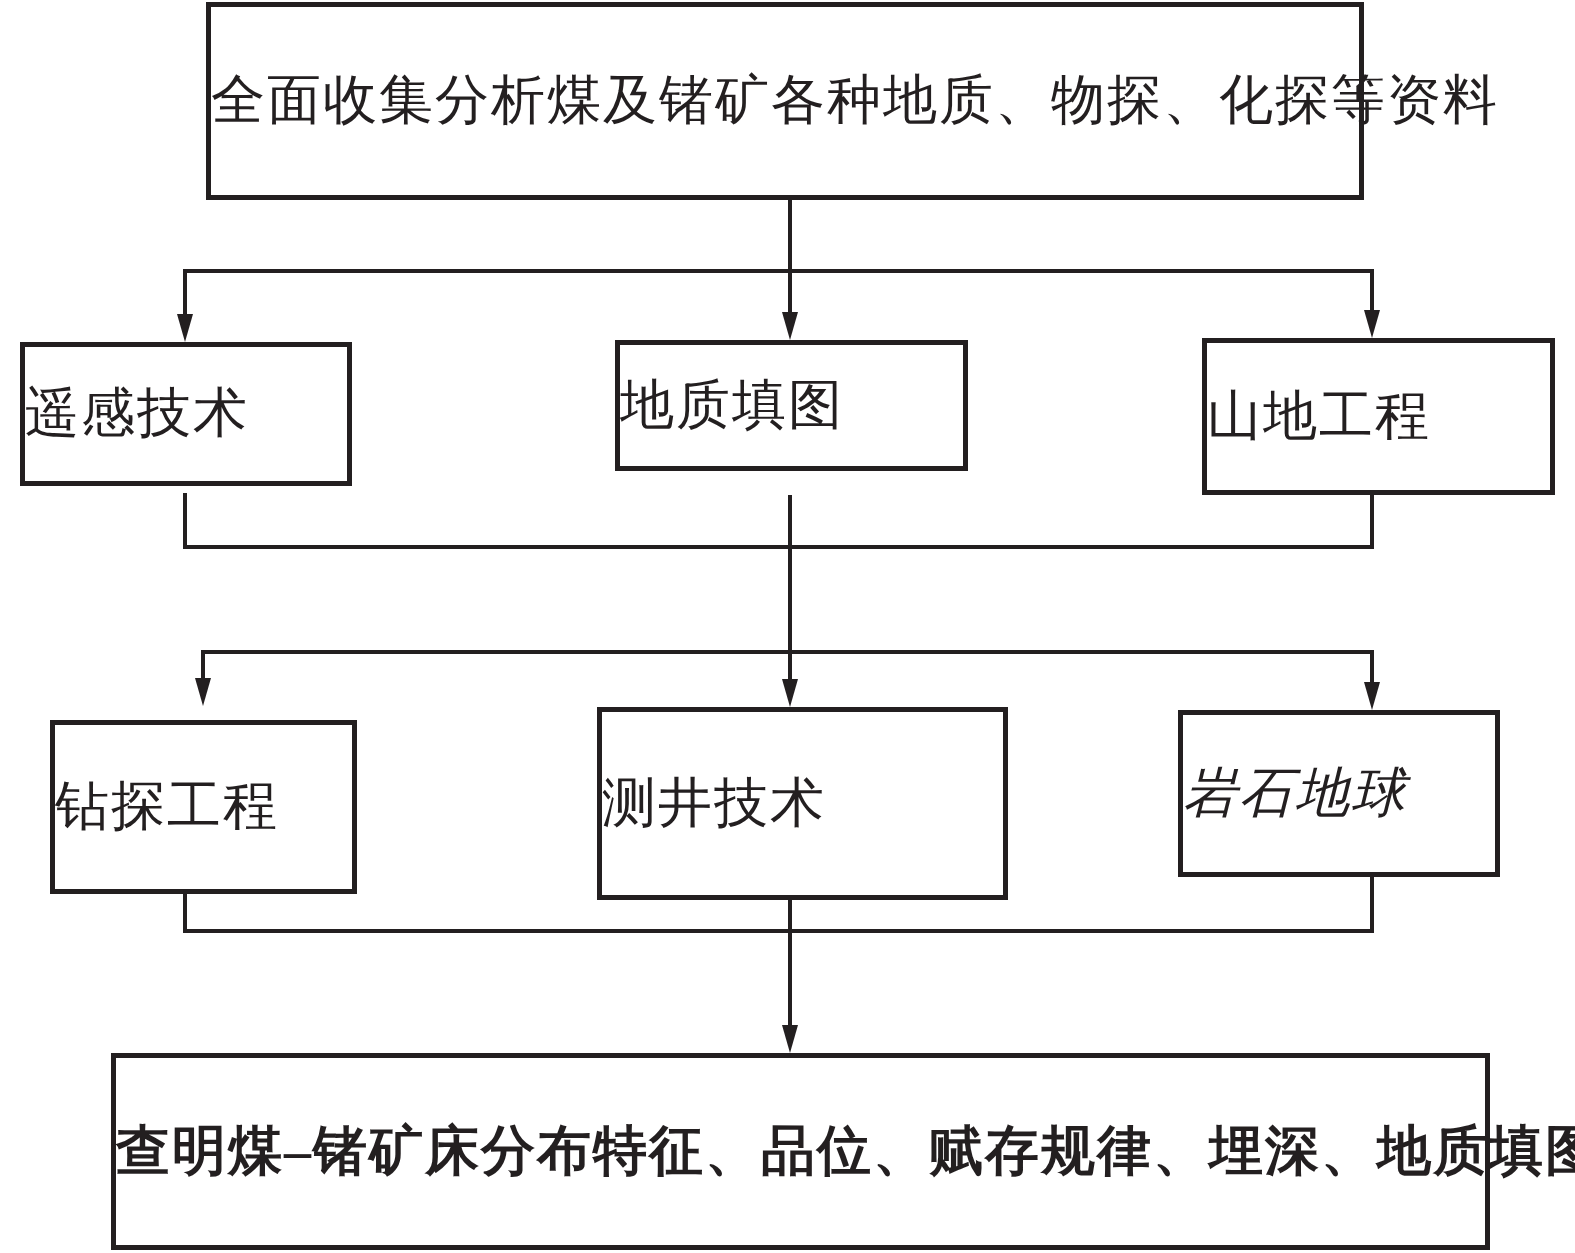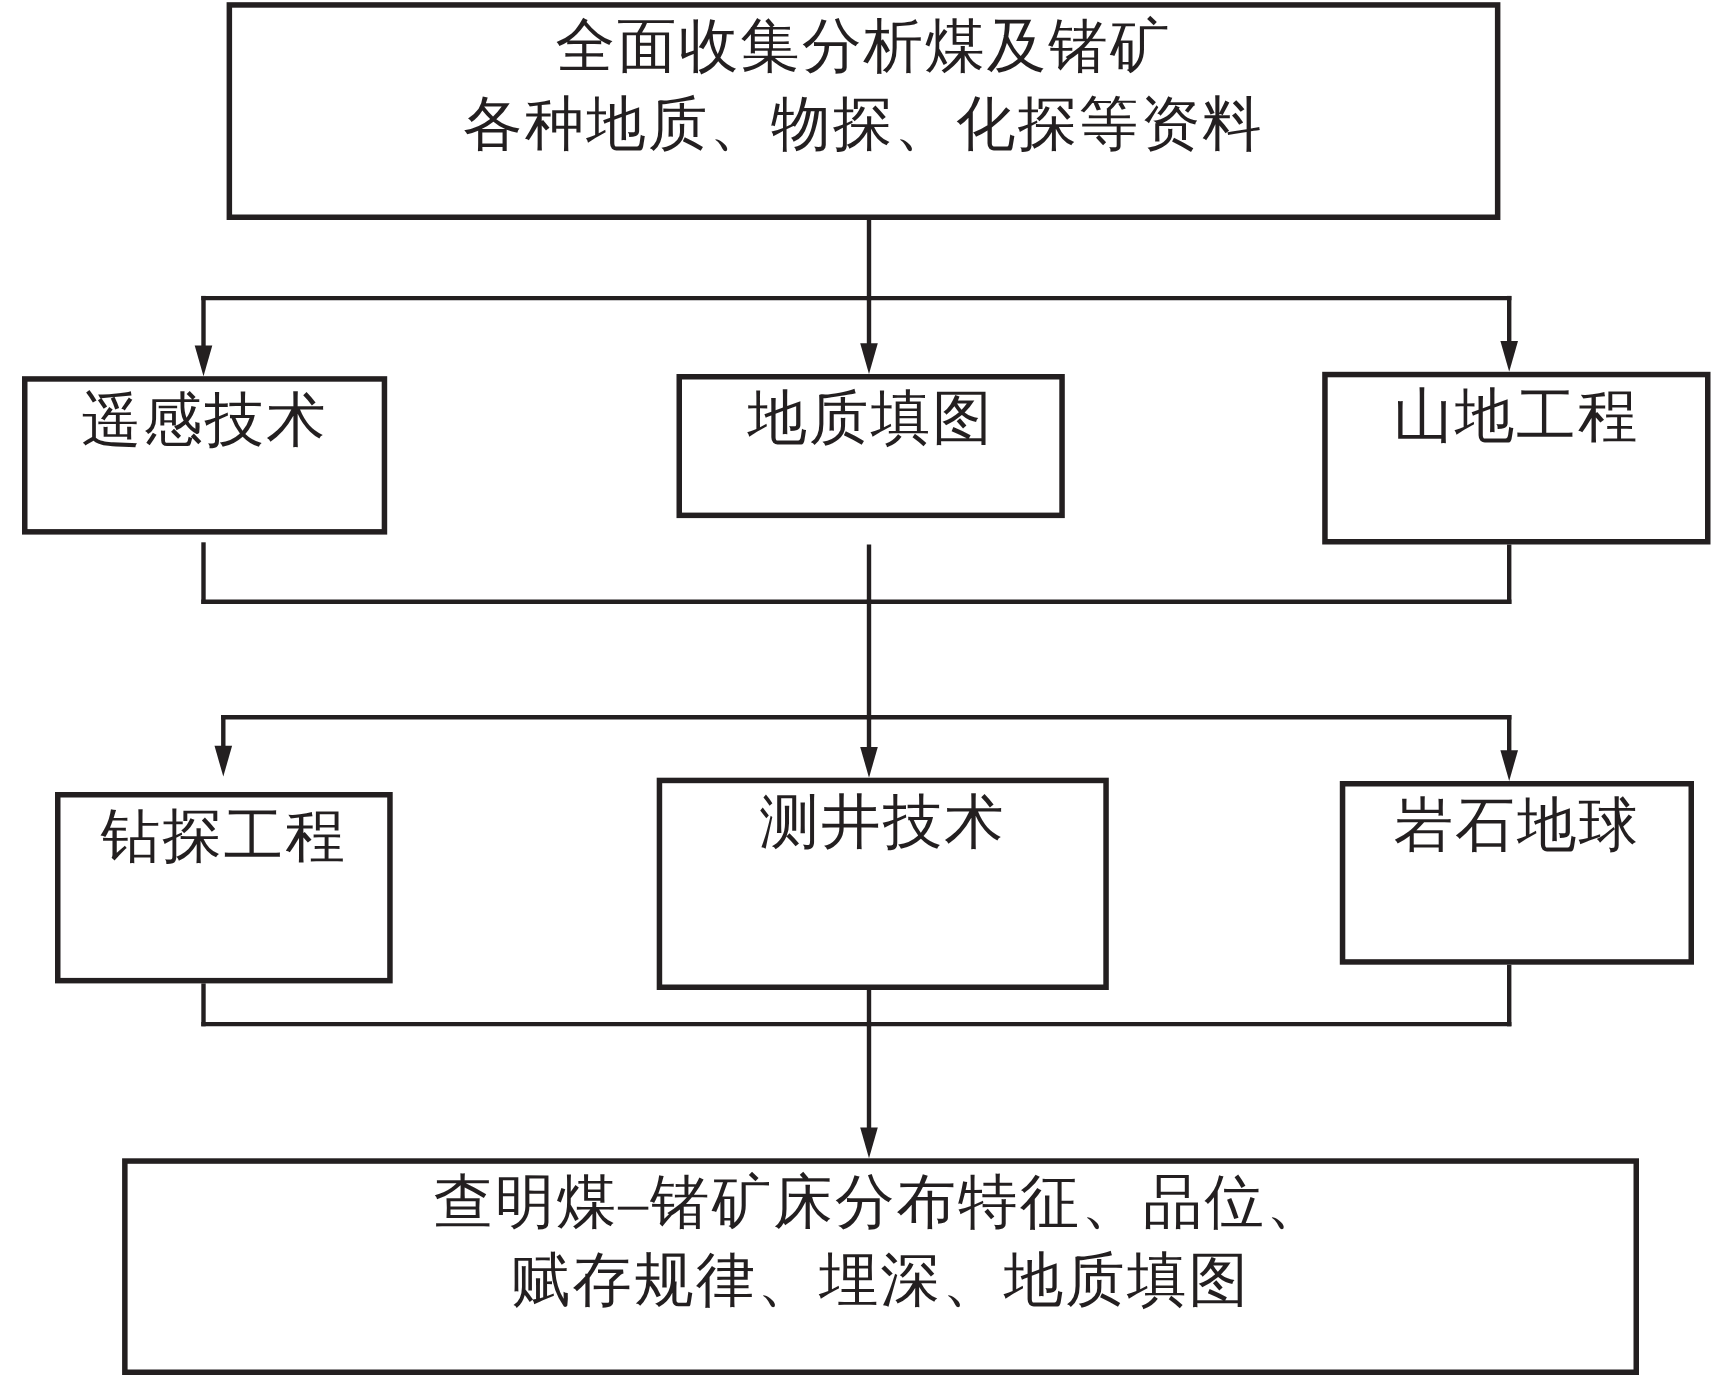--- a/index.html
+++ b/index.html
@@ -8,21 +8,21 @@
     position:relative; width:1575px; height:1253px; background:var(--bg);
     font-family:"Liberation Serif","DejaVu Serif",serif; color:var(--line-color);
     overflow:hidden;
   }
   .connector-layer { position:absolute; left:0; top:0; width:1575px; height:1253px; }
   .connector-layer line { stroke:var(--line-color); stroke-width:4; stroke-linecap:square; }
   .connector-layer polygon { fill:var(--line-color); }
   .node {
     position:absolute; box-sizing:border-box;
     border:5px solid var(--line-color); background:var(--box-fill);
-    display:flex; flex-direction:column; align-items:center; justify-content:flex-start;
+    display:flex; flex-direction:row; align-items:center; justify-content:space-between;
     text-align:center; font-size:54px; line-height:1.32; letter-spacing:2px;
   }
   .node .line { white-space:nowrap; }
 </style>
 </head>
 <body>
 
 <div class="canvas">
 
   <svg class="connector-layer" viewBox="0 0 1575 1253" aria-hidden="true">
@@ -81,22 +81,22 @@
   </div>
 
   <div class="node" style="left:50px; top:706px; width:307px; height:174px;margin-top:14px;">
     <div class="line">钻探工程</div>
   </div>
 
   <div class="node" style="left:597px; top:707px; width:411px; height:193px;">
     <div class="line">测井技术</div>
   </div>
 
-  <div class="node" style="left:1218px; top:710px; width:322px; height:167px;">
+  <div class="node" style="left:1178px; top:710px; width:322px; height:167px;font-style:italic;">
     <div class="line">岩石地球</div>
   </div>
 
-  <div class="node" style="left:111px; top:1053px; width:1379px; height:197px;">
+  <div class="node" style="left:111px; top:1053px; width:1379px; height:197px;font-weight:bold;">
     <div class="line">查明煤–锗矿床分布特征、品位、</div>
     <div class="line">赋存规律、埋深、地质填图</div>
   </div>
 
 </div>
 
 </body></html>

